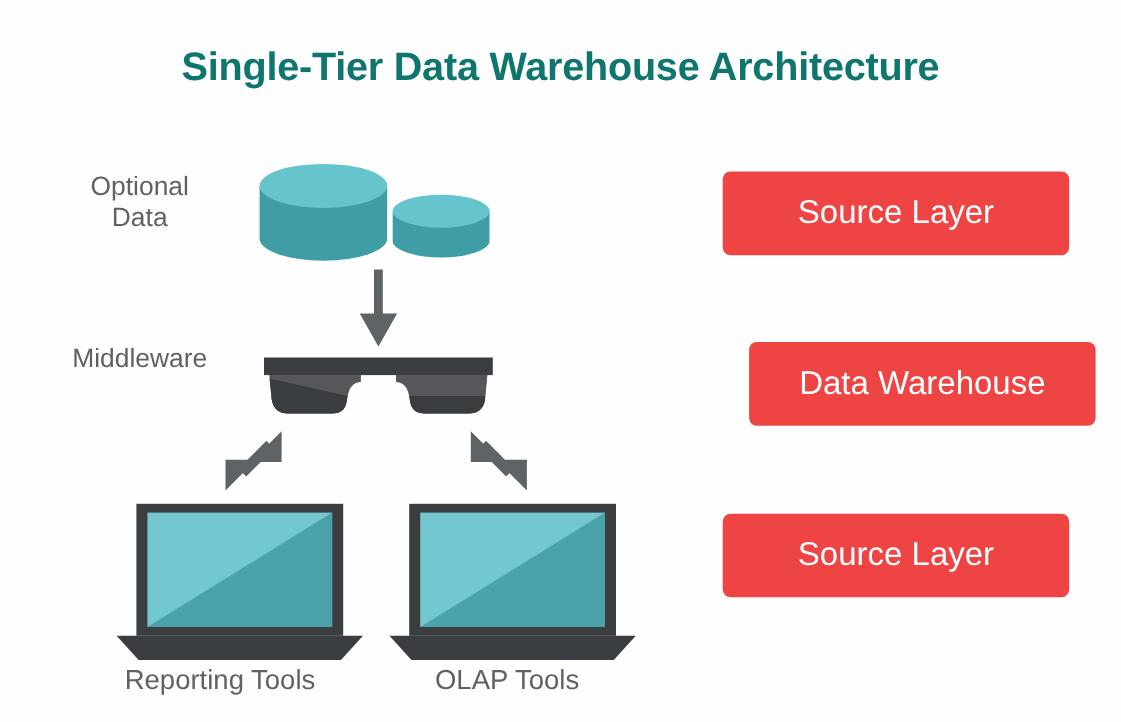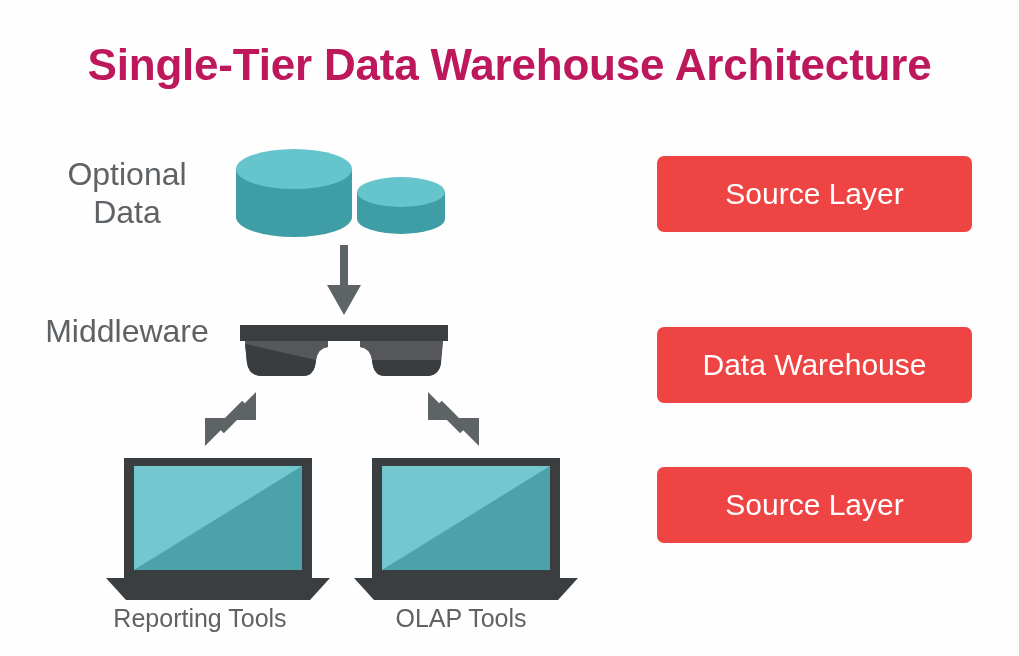--- a/index.html
+++ b/index.html
@@ -20,32 +20,32 @@
     background: #fefefe;
   }
 
   
   #page-title {
     position: absolute;
     left: 0;
     top: 40px;
     width: 1019px;
     text-align: center;
-    font-size: 44px;
+    font-size: 36px;
     font-weight: bold;
-    color: #be185d;
+    color: #0f766e;
     letter-spacing: -0.2px;
     white-space: nowrap;
   }
 
   
   .left-label {
     position: absolute;
     color: #5f6265;
-    font-size: 32px;
+    font-size: 24px;
     line-height: 1.18;
     text-align: center;
   }
   #label-optional-data { left: 22px; top: 156px; width: 210px; }
   #label-middleware    { left: 12px; top: 313px; width: 230px; }
 
   .tool-label {
     position: absolute;
     color: #5f6265;
     font-size: 25px;
@@ -63,21 +63,21 @@
     background: #ef4444;
     border-radius: 7px;
     color: #ffffff;
     font-size: 30px;
     display: flex;
     align-items: center;
     justify-content: center;
     box-sizing: border-box;
   }
   #layer-box-0 { top: 156px; }
-  #layer-box-1 { top: 327px; }
+  #layer-box-1 { top: 311px; margin-left: 24px; }
   #layer-box-2 { top: 467px; }
 
   
   #art {
     position: absolute;
     left: 0;
     top: 0;
     width: 1019px;
     height: 656px;
   }

